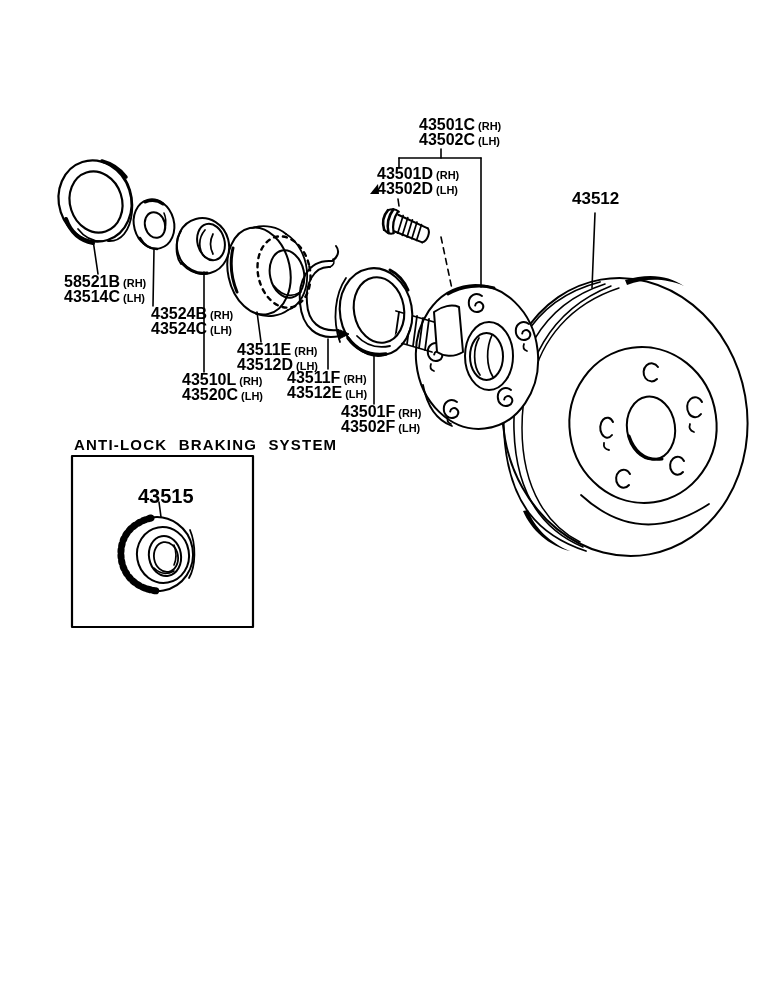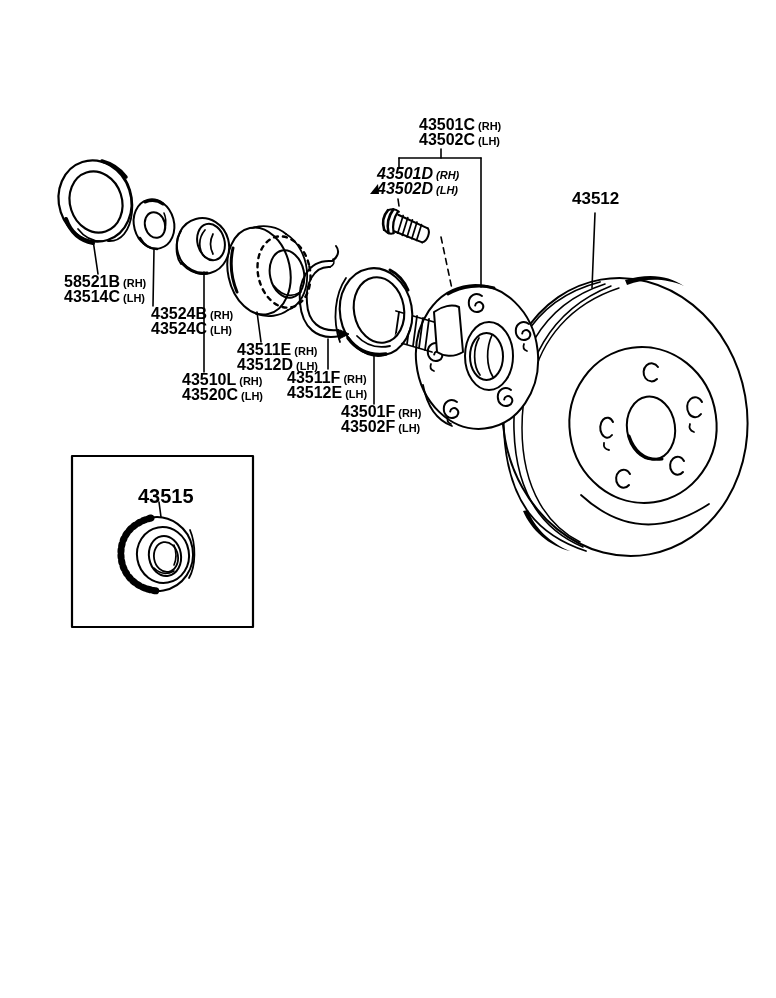--- a/index.html
+++ b/index.html
@@ -193,21 +193,21 @@
       <path d="M174,545 Q178,556 174,565" stroke-width="1.6"></path>
     </g>
   </g>
 </svg>
 
   <div class="plabel" style="left:419px;top:118px;">
     <span class="row"><span class="pn">43501C</span><span class="side">(RH)</span></span>
     <span class="row"><span class="pn">43502C</span><span class="side">(LH)</span></span>
   </div>
 
-  <div class="plabel" style="left:377px;top:167px;font-style:italic;">
+  <div class="plabel" style="left:377px;top:167px;">
     <span class="row"><span class="pn">43501D</span><span class="side">(RH)</span></span>
     <span class="row"><span class="pn">43502D</span><span class="side">(LH)</span></span>
   </div>
 
   <div class="plabel" style="left:572px;top:192px;">
     <span class="row"><span class="pn single">43512</span></span>
   </div>
 
   <div class="plabel" style="left:64px;top:275px;">
     <span class="row"><span class="pn">58521B</span><span class="side">(RH)</span></span>
@@ -232,16 +232,17 @@
   <div class="plabel" style="left:287px;top:371px;">
     <span class="row"><span class="pn">43511F</span><span class="side">(RH)</span></span>
     <span class="row"><span class="pn">43512E</span><span class="side">(LH)</span></span>
   </div>
 
   <div class="plabel" style="left:341px;top:405px;">
     <span class="row"><span class="pn">43501F</span><span class="side">(RH)</span></span>
     <span class="row"><span class="pn">43502F</span><span class="side">(LH)</span></span>
   </div>
 
+  <div id="abs-title">ANTI-LOCK BRAKING SYSTEM</div>
   <div id="abs-part">43515</div>
   <div id="doc-code">NC 0836-D</div>
 
 </div>
 
 </body></html>

